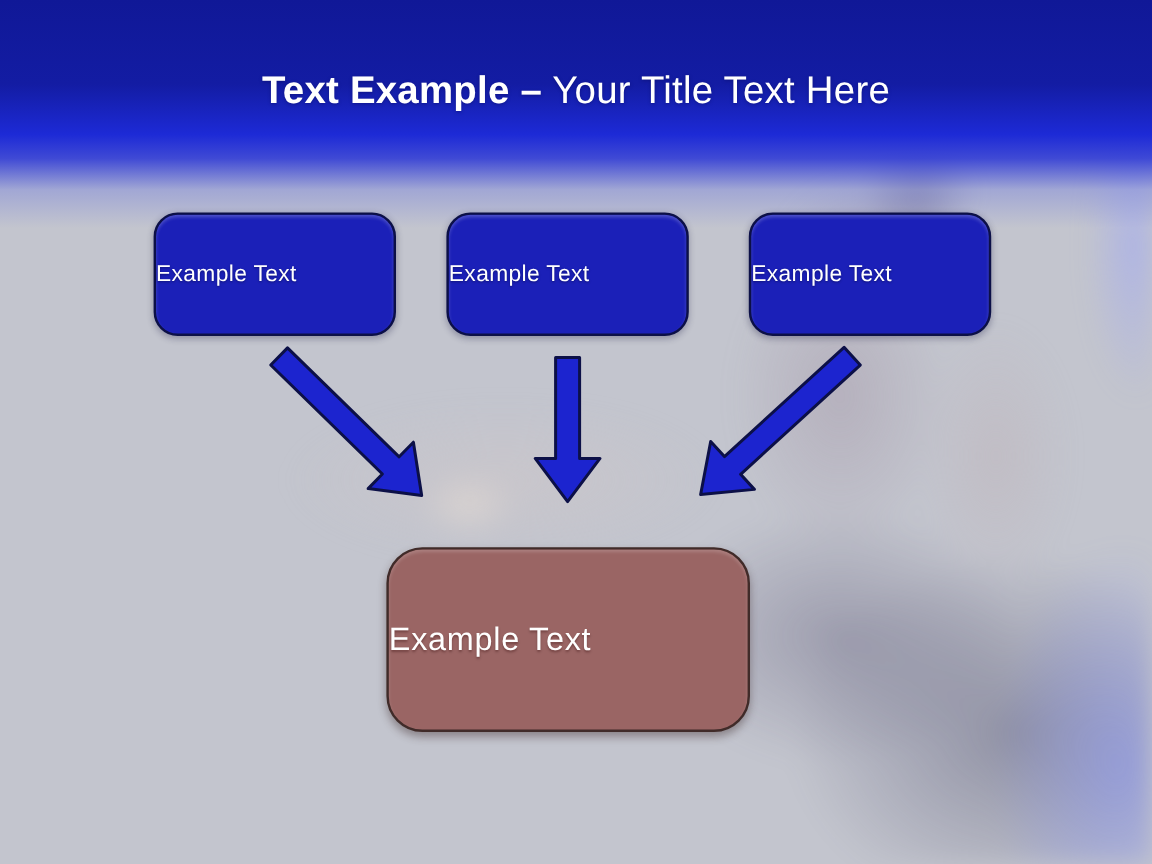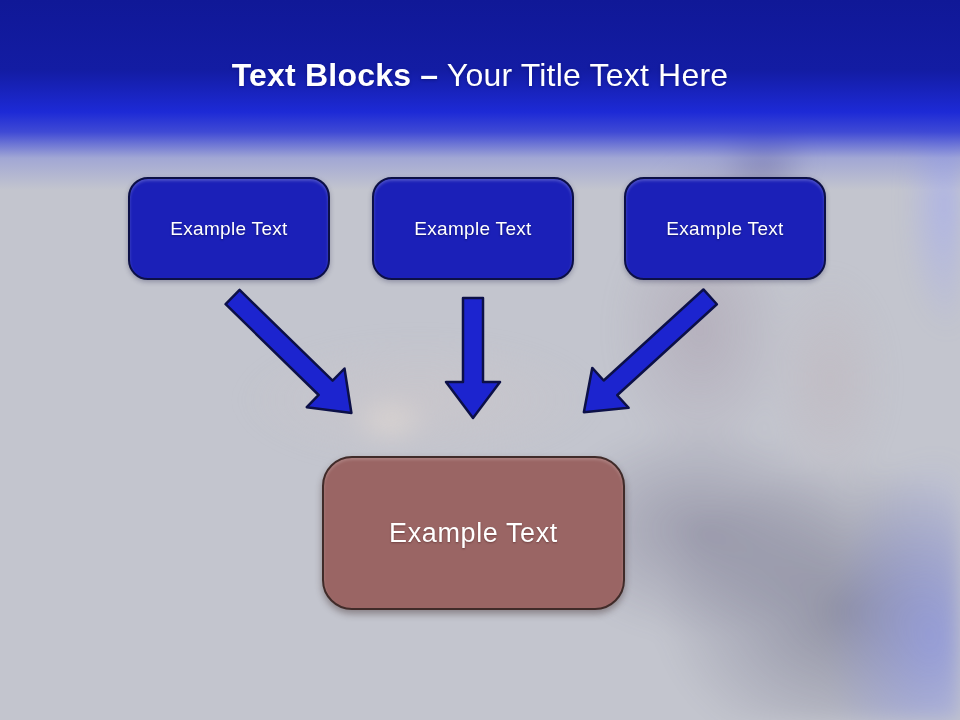--- a/index.html
+++ b/index.html
@@ -48,21 +48,21 @@
       rgba(120,130,220,0.45) 158px,
       rgba(195,197,206,0) 190px);
   }
   .title{
     position:absolute;left:0;top:55px;width:960px;text-align:center;
     color:var(--title-color);font-size:32px;line-height:40px;
     text-shadow:0 1px 3px rgba(0,0,60,0.35);
     font-weight:400;letter-spacing:0.2px;
   }
   .title .t-bold{font-weight:700;}
-  .shape{position:absolute;z-index:2;display:flex;align-items:center;justify-content:center;}
+  .shape{position:absolute;z-index:2;display:flex;align-items:center;justify-content:flex-start;}
   .block{
     width:202px;height:103px;top:177px;
     background:var(--block-fill);
     border:2.5px solid var(--block-border);
     border-radius:20px;
     box-shadow:inset 0 2px 3px rgba(255,255,255,0.22), 0 2px 5px rgba(25,25,70,0.30);
     color:var(--block-text);font-size:19px;letter-spacing:0.3px;
     text-shadow:0 1px 2px rgba(0,0,40,0.45);
   }
   .block-1{left:128px;}
@@ -84,21 +84,21 @@
   .arrow-right{left:612px;top:267px;transform:rotate(47.6deg);}
 </style>
 </head>
 <body>
 
 <div class="slide">
 
   <div class="bg-photo"></div>
 
   <div class="header">
-    <h1 class="title"><span class="t-bold"><span>Text Blocks</span> <span>–</span></span> <span>Your Title Text Here</span></h1>
+    <h1 class="title"><span class="t-bold"><span>Text Example</span> <span>–</span></span> <span>Your Title Text Here</span></h1>
   </div>
 
   <div class="shape block block-1">
     <span>Example Text</span>
   </div>
   <div class="shape block block-2">
     <span>Example Text</span>
   </div>
   <div class="shape block block-3">
     <span>Example Text</span>

